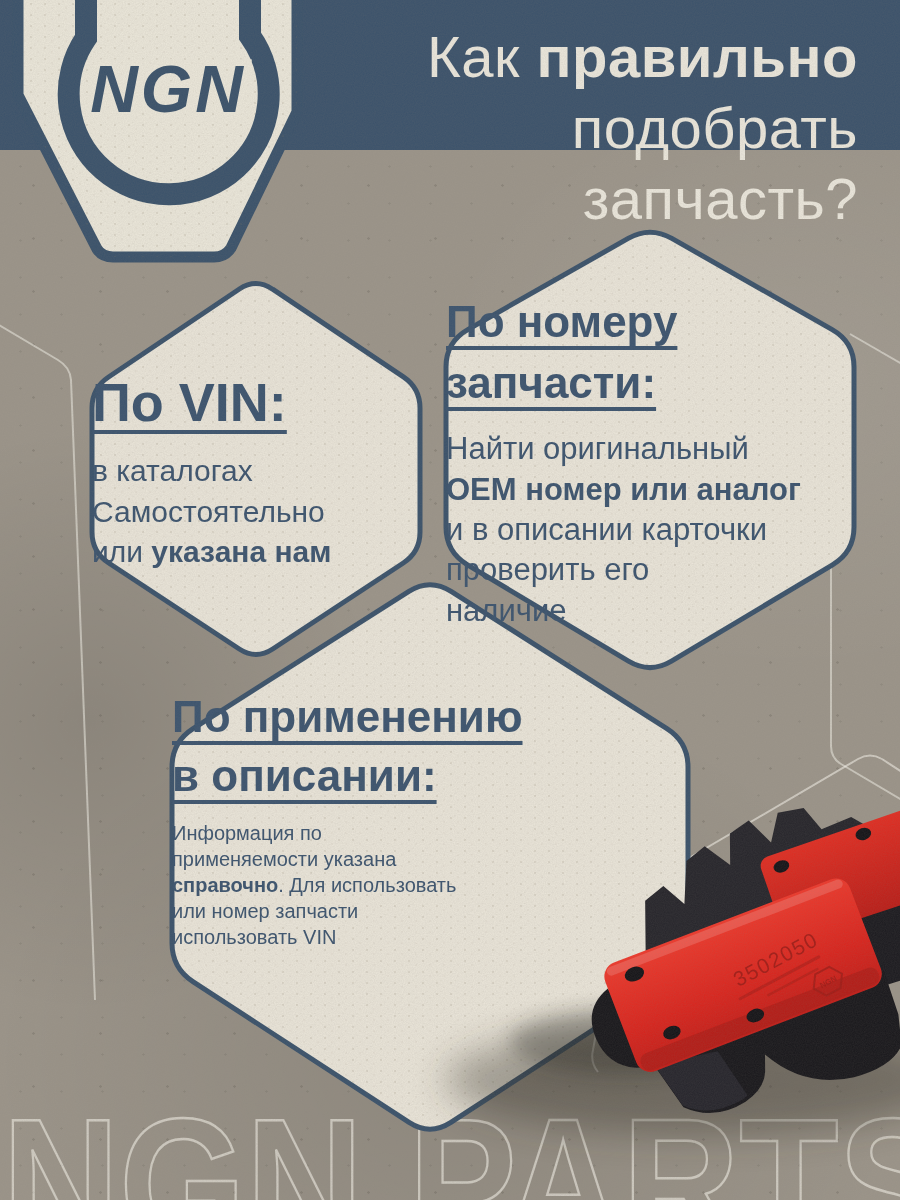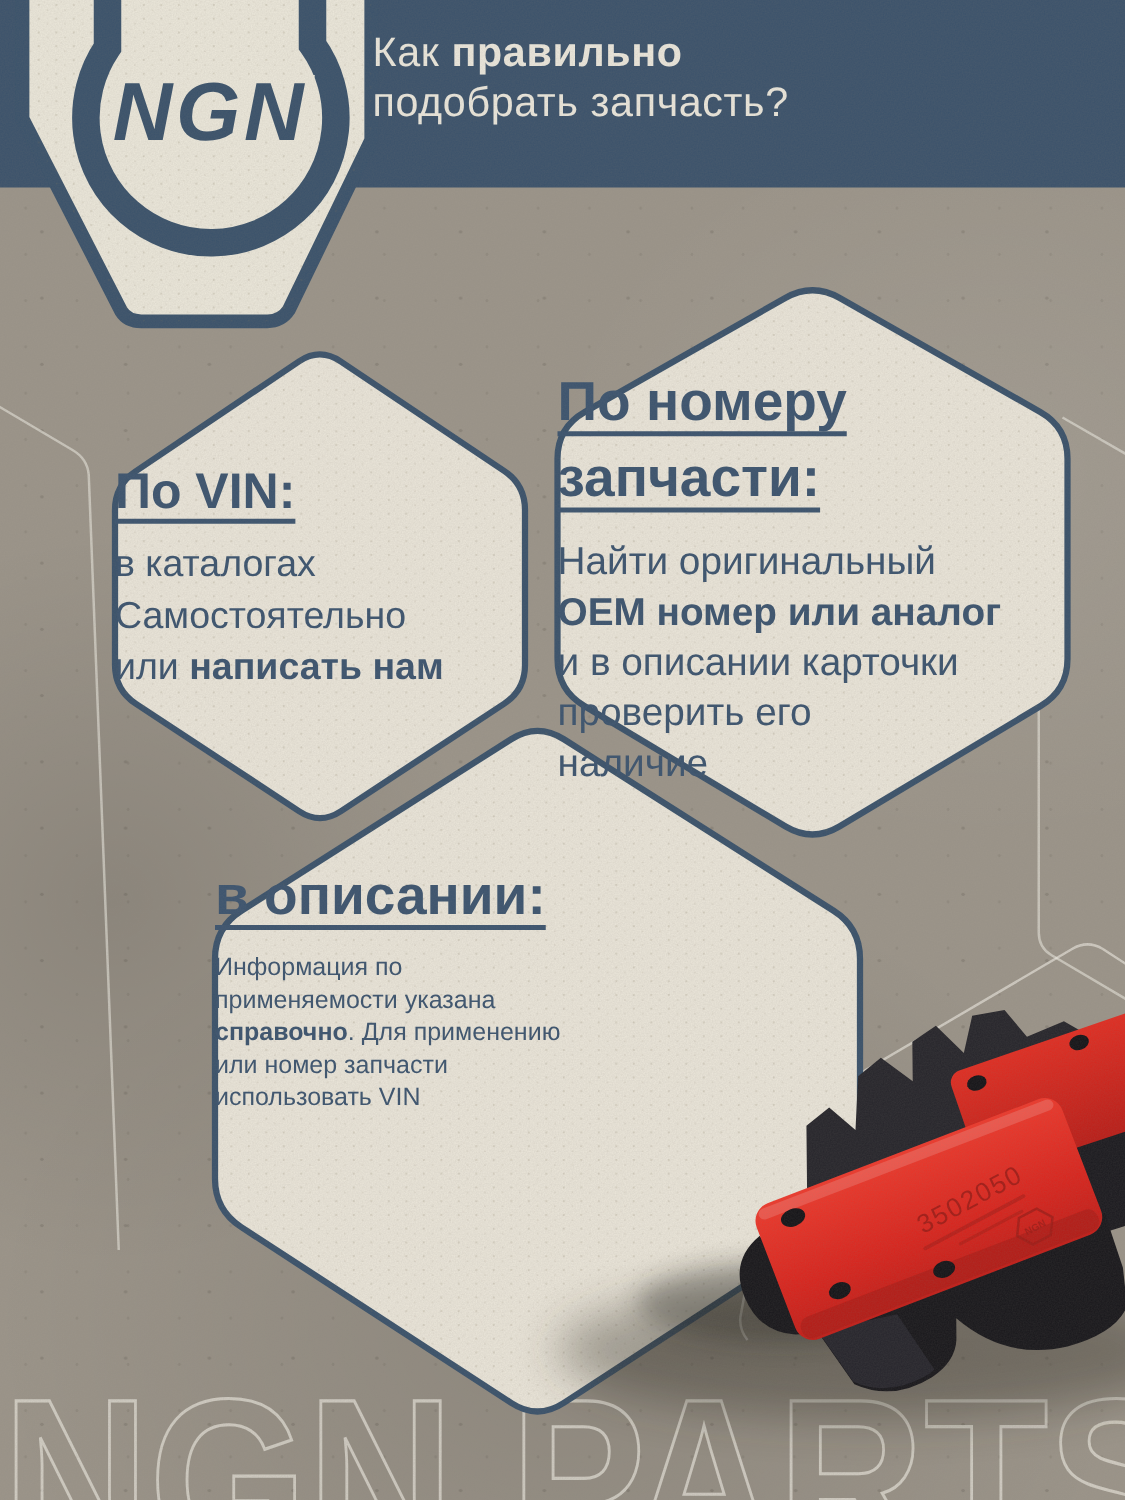--- a/index.html
+++ b/index.html
@@ -12,37 +12,37 @@
       radial-gradient(rgba(55,50,42,.16) 1.2px, transparent 1.7px),
       radial-gradient(rgba(55,50,42,.10) 1px, transparent 1.4px),
       #9c958a;
     background-size:auto,auto,auto,67px 53px,41px 37px,auto;
     font-family:"Liberation Sans", sans-serif;
   }
   .abs{position:absolute;}
   svg{display:block;}
   
   .banner-text{
-    top:22px;right:42px;width:560px;text-align:left;
-    color:#ece8dd;font-size:33px;line-height:1.22;letter-spacing:.5px;
+    top:22px;right:42px;width:560px;text-align:right;
+    color:#ece8dd;font-size:58px;line-height:1.22;letter-spacing:.5px;
   }
   .banner-text b{font-weight:700;}
   
   .hexblock{color:#3c546f;text-align:left;}
   .hexblock .heading{
     font-weight:700;
     text-decoration:underline;
     text-decoration-thickness:3.5px;
     text-underline-offset:9px;
     text-decoration-color:#3c546f;
   }
   .hexblock .body{font-size:30px;line-height:1.36;}
   .seg-bold{font-weight:700;}
   #hex1-text{left:92px;top:366px;width:328px;}
-  #hex1-text .heading{font-size:40px;line-height:1.35;margin-bottom:12px;}
+  #hex1-text .heading{font-size:54px;line-height:1.35;margin-bottom:12px;}
   #hex2-text{left:446px;top:292px;width:408px;}
   #hex2-text .heading{font-size:44px;line-height:1.38;margin-bottom:16px;}
   #hex2-text .body{font-size:31px;line-height:1.3;}
   #hex3-text{left:172px;top:688px;width:516px;}
   #hex3-text .heading{font-size:44px;line-height:1.34;margin-bottom:14px;}
   #hex3-text .body{font-size:20px;line-height:1.3;}
   .tline{white-space:nowrap;}
   .grain{pointer-events:none;}
 </style>
 </head>
@@ -149,46 +149,47 @@
     <span>подобрать запчасть?</span>
   </div>
 
   <div class="abs hexblock" id="hex1-text">
     <div class="heading">
       <div>По VIN:</div>
     </div>
     <div class="body">
         <div class="tline"><span>в каталогах</span></div>
         <div class="tline"><span>Самостоятельно</span></div>
-        <div class="tline"><span>или </span><span class="seg-bold">написать нам</span></div>
+        <div class="tline"><span>или </span><span class="seg-bold">указана нам</span></div>
       </div>
   </div>
 
   <div class="abs hexblock" id="hex2-text">
     <div class="heading">
       <div>По номеру</div>
       <div>запчасти:</div>
     </div>
     <div class="body">
         <div class="tline"><span>Найти оригинальный</span></div>
         <div class="tline"><span class="seg-bold">OEM номер или аналог</span></div>
         <div class="tline"><span>и в описании карточки</span></div>
         <div class="tline"><span>проверить его</span></div>
         <div class="tline"><span>наличие</span></div>
       </div>
   </div>
 
   <div class="abs hexblock" id="hex3-text">
     <div class="heading">
+      <div>По применению</div>
       <div>в описании:</div>
     </div>
     <div class="body">
         <div class="tline"><span>Информация по</span></div>
         <div class="tline"><span>применяемости указана</span></div>
-        <div class="tline"><span class="seg-bold">справочно</span><span>. Для применению</span></div>
+        <div class="tline"><span class="seg-bold">справочно</span><span>. Для использовать</span></div>
         <div class="tline"><span>или номер запчасти</span></div>
         <div class="tline"><span>использовать VIN</span></div>
       </div>
   </div>
 
   <svg class="abs grain" style="left:0;top:0;" width="900" height="1200">
     <rect width="900" height="1200" filter="url(#grainf)" opacity="0.30"></rect>
   </svg>
 
 </div>

